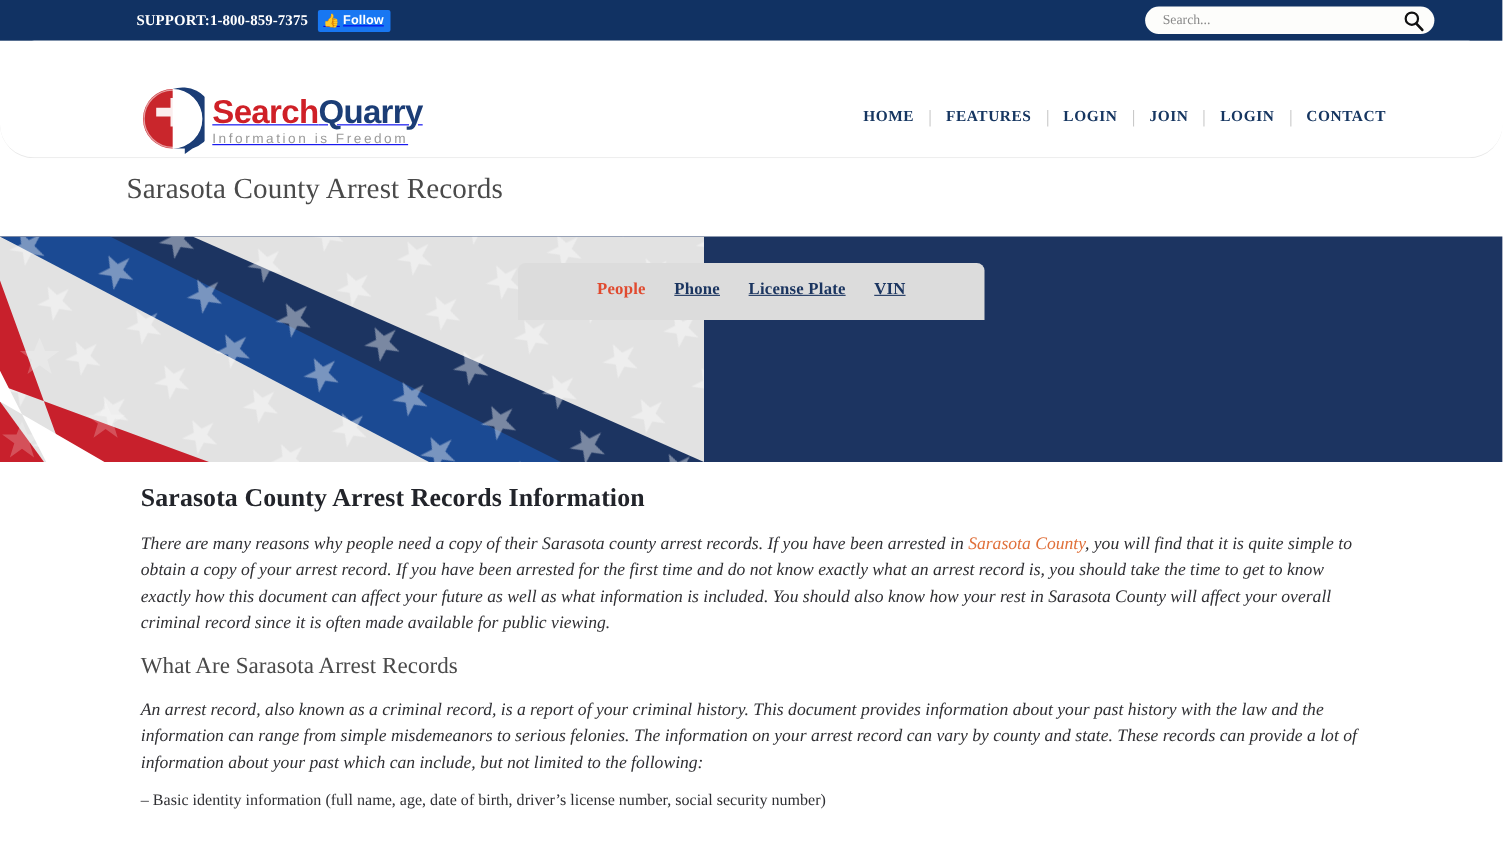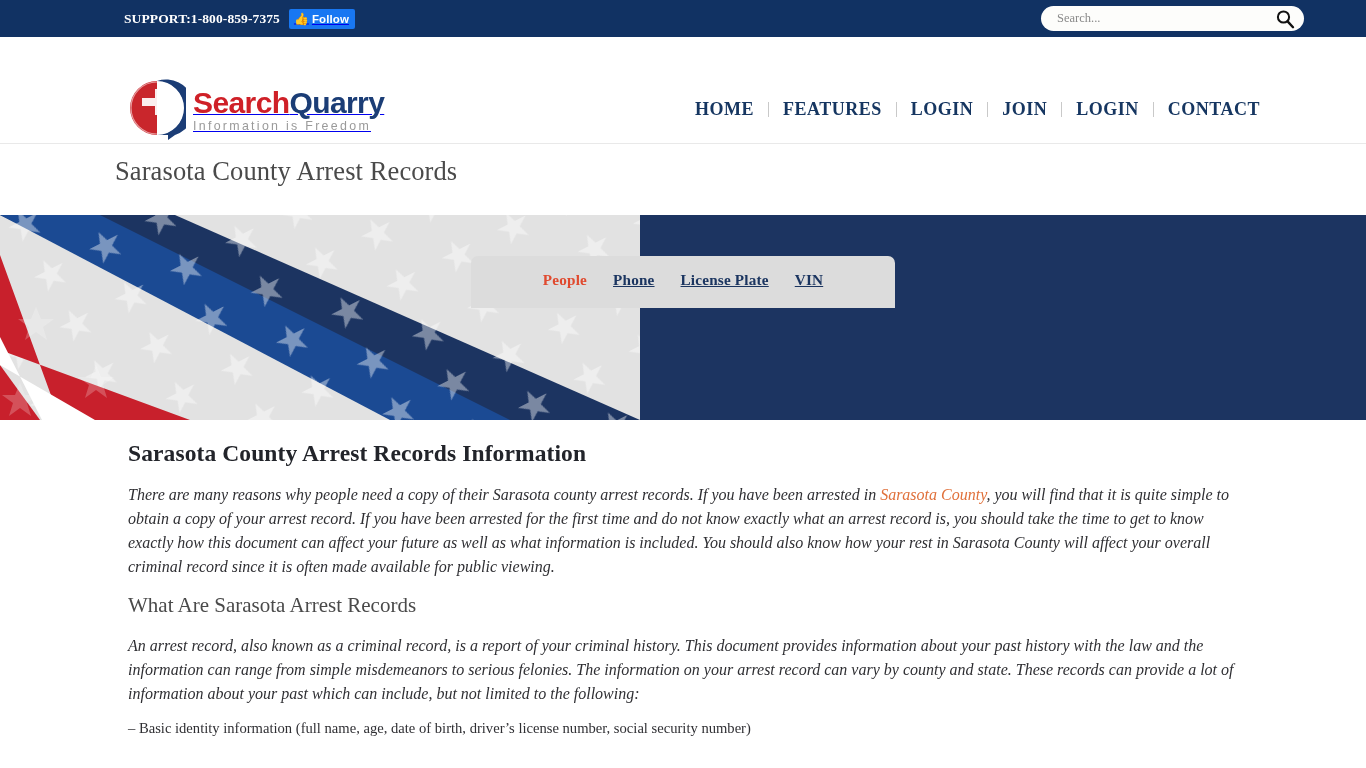--- a/index.html
+++ b/index.html
@@ -83,20 +83,21 @@
     display: flex; align-items: center; justify-content: center;
     cursor: pointer;
   }
 
   
   .header {
     position: relative;
     height: 107px;
     background: #ffffff;
     border-bottom: 1px solid #e9e9e9;
+    border-radius: 31px;
   }
   .logo {
     position: absolute;
     left: 128px;
     top: 42px;
     display: flex;
     align-items: center;
     gap: 7px;
     cursor: pointer;
   }
@@ -126,21 +127,21 @@
     position: absolute;
     right: 92px;
     top: 62px;
     display: flex;
     align-items: center;
   }
   .nav a {
     color: #163661;
     text-decoration: none;
     font-family: "Liberation Serif", serif;
-    font-size: 18px;
+    font-size: 14px;
     font-weight: bold;
     letter-spacing: 0.5px;
     padding: 0 14px;
     white-space: nowrap;
   }
   .nav .divider {
     width: 1px;
     height: 15px;
     background: #c9c9c9;
   }
@@ -169,21 +170,21 @@
     position: relative;
     height: 205px;
     background: #1c3461;
     overflow: hidden;
   }
   .flag { position: absolute; left: 0; top: 0; width: 640px; height: 205px; }
 
   .tabs {
     position: absolute;
     left: 471px;
-    top: 41px;
+    top: 24px;
     width: 424px;
     height: 52px;
     background: #dcdcdc;
     border-radius: 7px 7px 0 0;
     display: flex;
     align-items: center;
     justify-content: center;
     gap: 26px;
     padding-bottom: 4px;
   }

